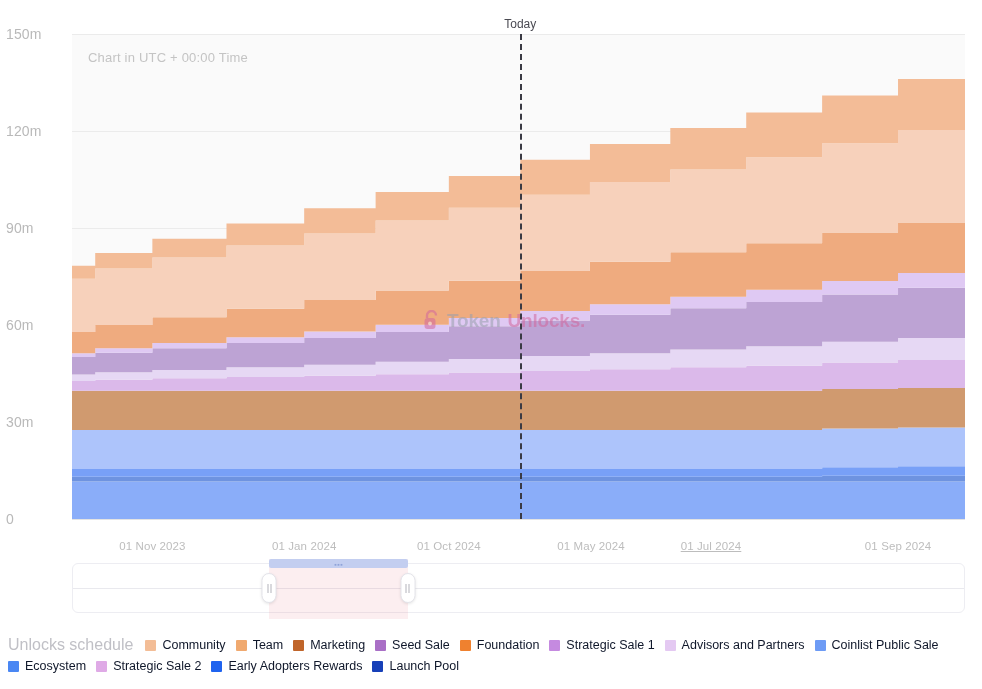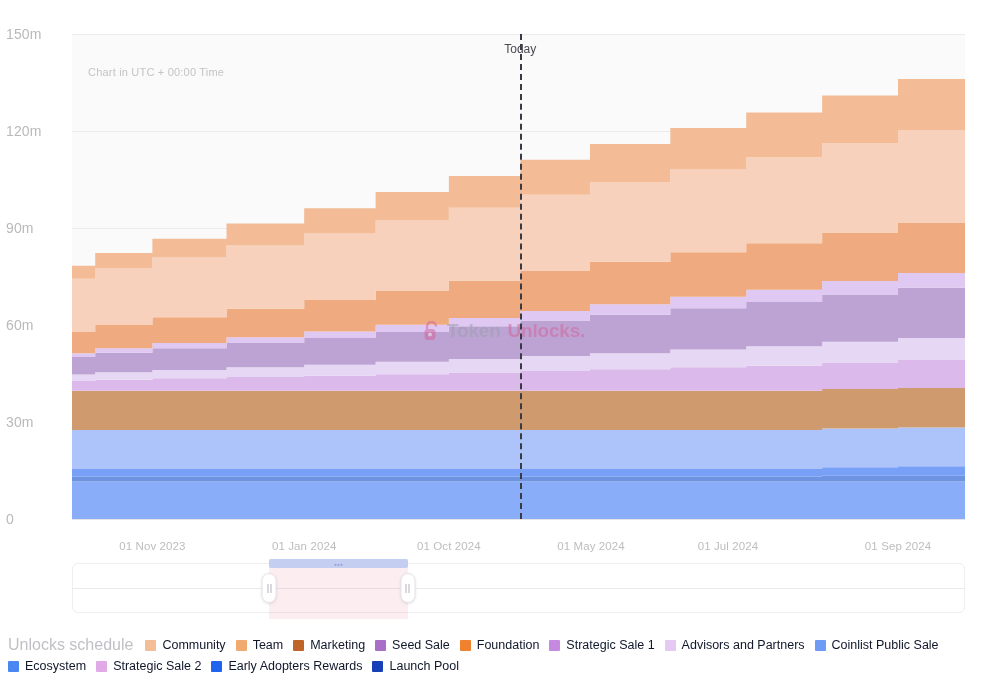--- a/index.html
+++ b/index.html
@@ -34,40 +34,40 @@
     letter-spacing: .1px;
   }
 
   .xtick {
     position: absolute; top: 540px; font-size: 11.5px; color: #bdbdbd;
     transform: translateX(-50%); white-space: nowrap; letter-spacing: .1px;
   }
 
   .utc-note {
     position: absolute; left: 88px; top: 50px;
-    font-size: 11px; color: #c4c4c4; letter-spacing: .2px; margin-top: 16px;
+    font-size: 13px; color: #c4c4c4; letter-spacing: .2px;
   }
 
   
   .today-line {
     position: absolute; top: 34px; height: 485px; width: 0;
     border-left: 2px dashed #3a3a44;
   }
   .today-label {
     position: absolute; top: 17px; font-size: 12px; color: #4a4a52;
     transform: translateX(-50%); white-space: nowrap;
   }
 
   
   .areas { position: absolute; left: 0; top: 0; width: 982px; height: 560px; }
 
   
   .watermark {
-    position: absolute; left: 423px; top: 320px;
-    display: flex; align-items: center; gap: 7px;
+    position: absolute; left: 423px; top: 310px;
+    display: flex; align-items: flex-start; gap: 7px;
     font-size: 19px; font-weight: bold; opacity: .55;
     pointer-events: none; letter-spacing: -.2px;
   }
   .wm-token { color: #9aa0ad; }
   .wm-unlocks { color: #d2679d; }
   .wm-lock svg { display: block; }
 
   
   .range-wrap {
     position: absolute; left: 72px; top: 563px; width: 893px; height: 50px;
@@ -164,30 +164,30 @@
         <path d="M4 8 V5.5 A4.5 4.5 0 0 1 13 5.5" fill="none" stroke="#d2679d" stroke-width="2.4"></path>
         <rect x="1.5" y="8" width="11" height="11" rx="3" fill="#d2679d"></rect>
         <circle cx="7" cy="13.5" r="1.9" fill="#f3e0ea"></circle>
       </svg>
     </span>
     <span class="wm-token">Token</span>
     <span class="wm-unlocks">Unlocks.</span>
   </div>
 
   <div class="today-line" id="today-line" style="left: 520.286px;"></div>
-  <div class="today-label" id="today-label" style="left: 520.286px; margin-top: 25px;">Today</div>
+  <div class="today-label" id="today-label" style="left: 520.286px;">Today</div>
 
   <div class="utc-note">Chart in UTC + 00:00 Time</div>
 
   <div id="xtick-layer">
         <div class="xtick" style="left: 152.37px;">01 Nov 2023</div>
         <div class="xtick" style="left: 304.18px;">01 Jan 2024</div>
         <div class="xtick" style="left: 448.846px;">01 Oct 2024</div>
         <div class="xtick" style="left: 591px;">01 May 2024</div>
-        <div class="xtick" style="left: 728px;">01 Jul 2024</div>
+        <div class="xtick" style="left: 711px; text-decoration: underline;">01 Jul 2024</div>
         <div class="xtick" style="left: 898.025px;">01 Sep 2024</div>
       </div>
 </div>
 
 <div class="range-wrap">
   <div class="range-mini-line"></div>
   <div class="range-sel" id="range-sel" style="left: 196.46px; width: 138.415px;"></div>
   <div class="range-sel-top" id="range-sel-top" style="left: 196.46px; width: 138.415px;">
     <span class="grip">▪▪▪</span>
   </div>

